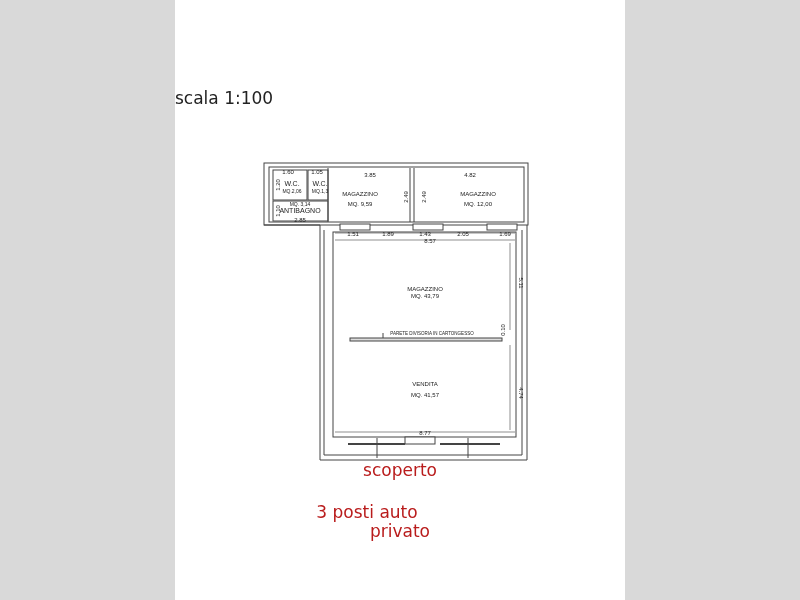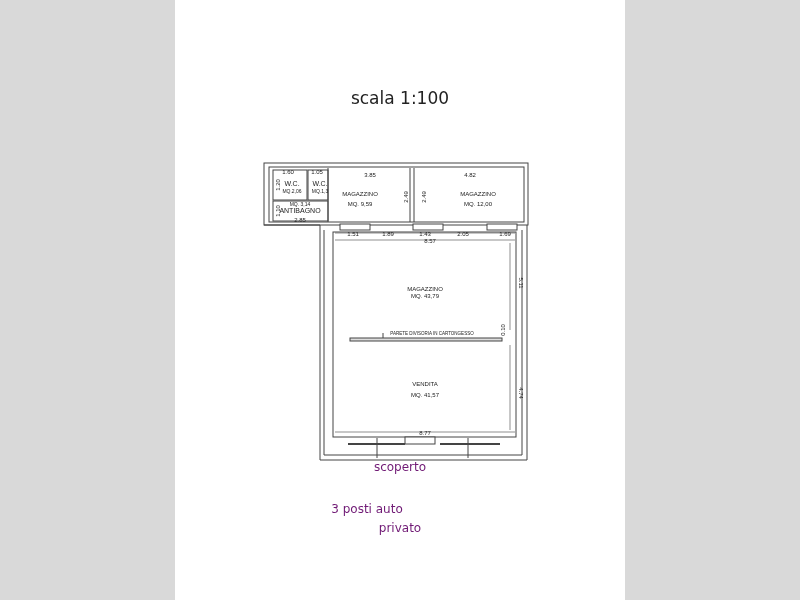--- a/index.html
+++ b/index.html
@@ -1,20 +1,20 @@
 <!DOCTYPE html>
 <html><head>
 <meta charset="utf-8">
 <style>
   html, body { margin:0; padding:0; }
   body { width:800px; height:600px; background:#d9d9d9; position:relative; overflow:hidden; font-family:"Liberation Sans", sans-serif; }
   .page { position:absolute; left:175px; top:0; width:450px; height:600px; background:#ffffff; }
-  .title { position:absolute; left:0; top:88px; width:100%; text-align:center; font-size:17px; color:#222; font-family:"DejaVu Sans", sans-serif; }
+  .title { position:absolute; left:0; top:88px; width:100%; text-align:left; font-size:17px; color:#222; font-family:"DejaVu Sans", sans-serif; }
   .plan { position:absolute; left:0; top:0; width:800px; height:600px; }
-  .caption { position:absolute; left:0; width:100%; text-align:center; color:#701a75; font-size:12px; font-family:"DejaVu Sans", sans-serif; }
+  .caption { position:absolute; left:0; width:100%; text-align:center; color:#b91c1c; font-size:17px; font-family:"DejaVu Sans", sans-serif; }
   .lbl { font-family:"Liberation Sans", sans-serif; fill:#222; }
 </style>
 </head>
 <body>
 
 <div class="page"></div>
 
 <div class="title" style="left:175px;width:450px;">scala 1:100</div>
 
 <svg class="plan" viewBox="0 0 800 600" xmlns="http://www.w3.org/2000/svg">

